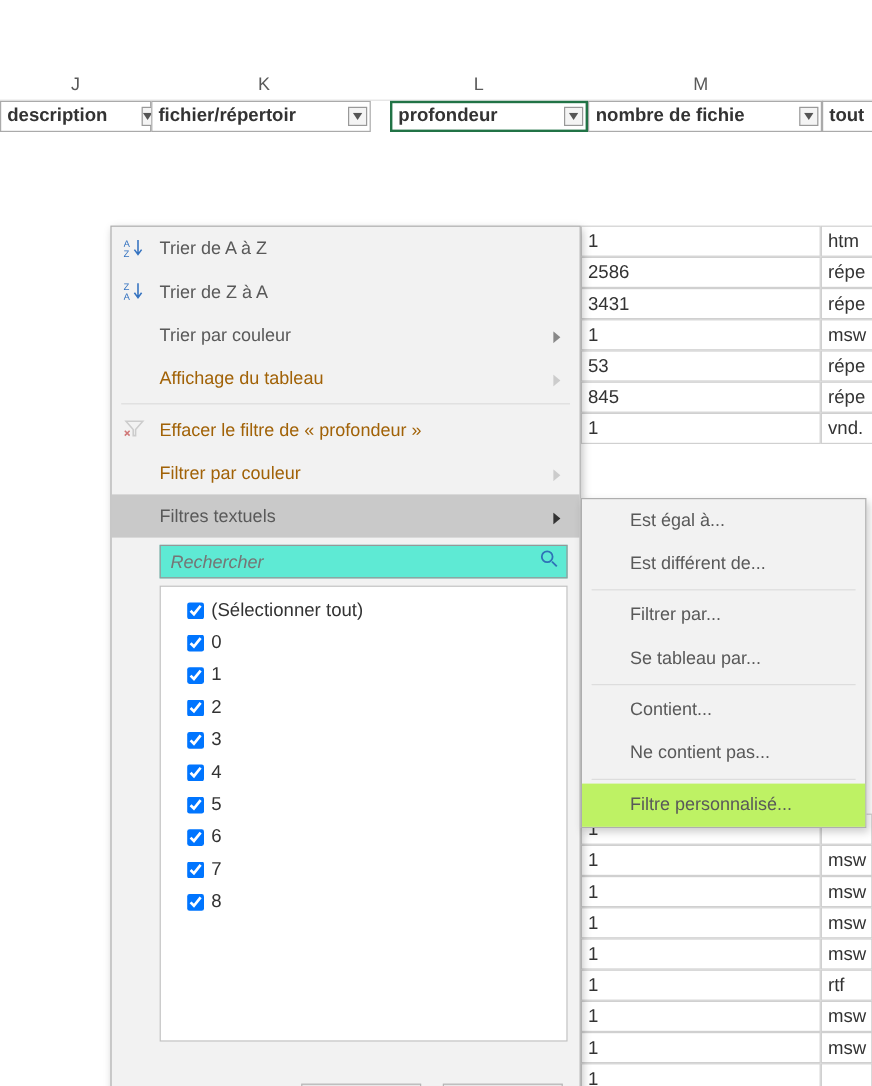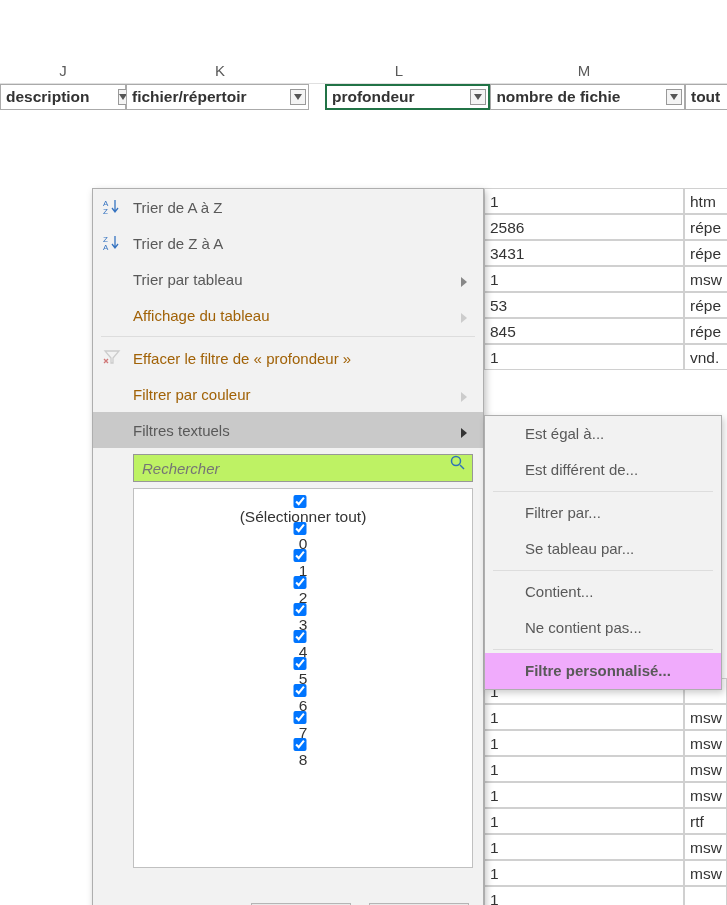--- a/index.html
+++ b/index.html
@@ -26,33 +26,33 @@
   
   .menu-panel { position: absolute; left: 92px; top: 130px; width: 392px; height: 758px; background: #f2f2f2; border: 1px solid #aeaeae; box-shadow: 2px 3px 7px rgba(0,0,0,0.25); }
   .menu-item { display: flex; align-items: center; height: 36px; padding-left: 40px; color: #595959; font-size: 15px; cursor: default; position: relative; }
   .menu-item.disabled { color: #a16207; }
   .menu-item .lead-icon { position: absolute; left: 10px; top: 8px; }
   .menu-item .arrow { position: absolute; right: 14px; top: 12px; }
   .menu-item.highlight { background: #c9c9c9; }
   .menu-item.highlight .arrow path { fill: #333; }
   .sep { height: 1px; background: #ddd; margin: 3px 8px; }
 
-  .search-box { margin: 6px 10px 6px 40px; height: 28px; border: 1px solid #979797; background: #bef264; display: flex; padding: 0 6px; }
+  .search-box { margin: 6px 10px 6px 40px; height: 28px; border: 1px solid #979797; background: #5eead4; display: flex; align-items: center; padding: 0 6px; }
   .search-box input { border: none; outline: none; flex: 1; font-size: 15px; font-style: italic; color: #777; background: transparent; }
   .checklist { margin: 4px 10px 6px 40px; border: 1px solid #c0c0c0; background: #fff; height: 380px; padding: 6px 6px; overflow: hidden; }
-  .check-row { display: flex; align-items: center; height: 27px; font-size: 15.5px; color: #333; flex-direction: column; }
+  .check-row { display: flex; align-items: center; height: 27px; font-size: 15.5px; color: #333; }
   .check-row .tree-stub { width: 14px; height: 14px; margin-right: 2px; display: inline-block; }
   .check-row input[type=checkbox] { margin: 0 6px 0 0; width: 14px; height: 14px; }
   .menu-buttons { position: absolute; right: 14px; bottom: 14px; display: flex; gap: 18px; }
   .menu-buttons button { width: 100px; height: 28px; background: #e9e9e9; border: 1px solid #b5b5b5; font-size: 14px; cursor: pointer; }
 
   
   .submenu { position: absolute; left: 484px; top: 357px; width: 238px; background: #f2f2f2; border: 1px solid #aeaeae; box-shadow: 2px 3px 7px rgba(0,0,0,0.2); }
   .submenu .sitem { height: 36px; line-height: 36px; padding-left: 40px; font-size: 15px; color: #595959; cursor: default; }
-  .submenu .sitem.highlight { background: #f0abfc; font-weight: bold; }
+  .submenu .sitem.highlight { background: #bef264; }
   .submenu .ssep { height: 1px; background: #ddd; margin: 3px 8px; }
 
   .gap-block { position: absolute; left: 484px; top: 620px; width: 200px; background: #fff; }
   .gap-block .dcell { border-left: 1px solid #d0d0d0; }
 
   .n-lower { position: absolute; left: 684px; top: 620px; width: 43px; }
   .n-lower .dcell { }
 </style>
 </head>
 <body>
@@ -162,21 +162,21 @@
       <span class="lead-icon">
         <svg width="18" height="18">
             <text x="0" y="9" font-size="8" fill="#3573c0">Z</text>
             <text x="0" y="17" font-size="8" fill="#3573c0">A</text>
             <path d="M12 3 L12 14 M9 11 L12 15 L15 11" stroke="#3573c0" stroke-width="1.3" fill="none"></path>
           </svg>
       </span>
       <span>Trier de Z à A</span>
     </div>
     <div class="menu-item">
-      <span>Trier par tableau</span>
+      <span>Trier par couleur</span>
       <span class="arrow"><svg width="8" height="10">
             <path d="M0 0 L6 5 L0 10 Z" fill="#888"></path>
           </svg></span>
     </div>
     <div class="menu-item disabled">
       <span>Affichage du tableau</span>
       <span class="arrow"><svg width="8" height="10">
             <path d="M0 0 L6 5 L0 10 Z" fill="#ccc"></path>
           </svg></span>
     </div>

